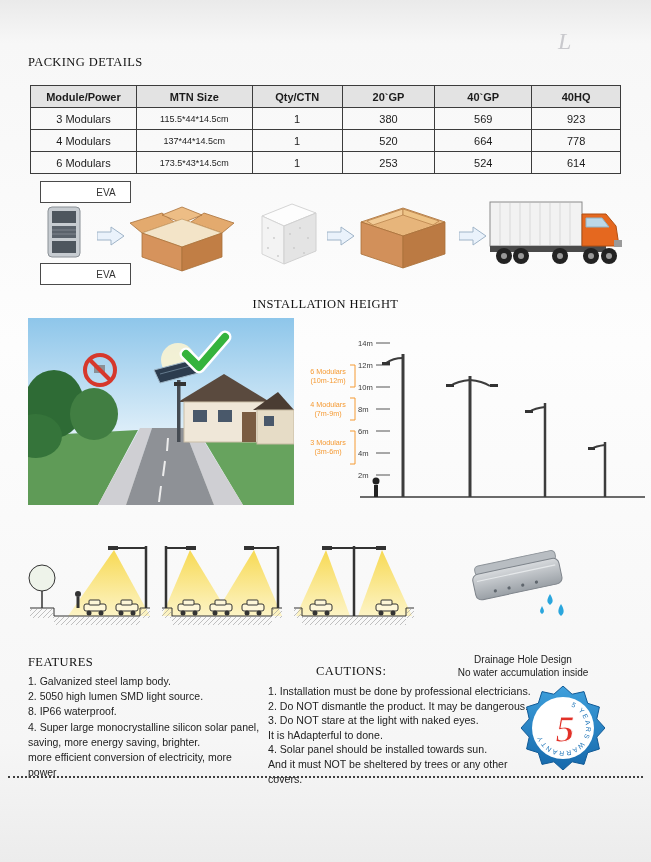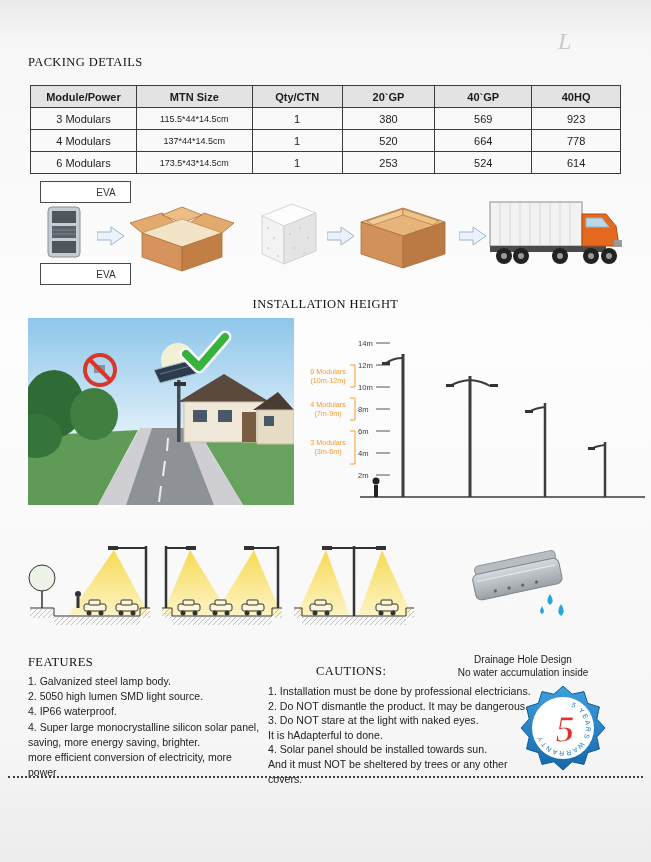--- a/index.html
+++ b/index.html
@@ -399,21 +399,21 @@
   </svg>
   <div class="abs drain-txt" style="left:438px;top:653px;width:170px;">
     <div>Drainage Hole Design</div>
     <div>No water accumulation inside</div>
   </div>
 
   <div class="abs heading" style="left:28px;top:655px;">FEATURES</div>
   <div class="abs" style="left:28px;top:674px;width:232px;">
     <div class="li">1. Galvanized steel lamp body.</div>
     <div class="li">2. 5050 high lumen SMD light source.</div>
-    <div class="li">4. IP66 waterproof.</div>
+    <div class="li">8. IP66 waterproof.</div>
     <div class="li">4. Super large monocrystalline silicon solar panel,</div>
     <div class="li">saving, more energy saving, brighter.</div>
     <div class="li">more efficient conversion of electricity, more power</div>
   </div>
 
   <div class="abs heading" style="left:268px;top:664px;margin-left:48px;">CAUTIONS:</div>
   <div class="abs" style="left:268px;top:684px;width:268px;">
     <div class="cli">1. Installation must be done by professional electricians.</div>
     <div class="cli">2. Do NOT dismantle the product. It may be dangerous.</div>
     <div class="cli">3. Do NOT stare at the light with naked eyes.</div>

